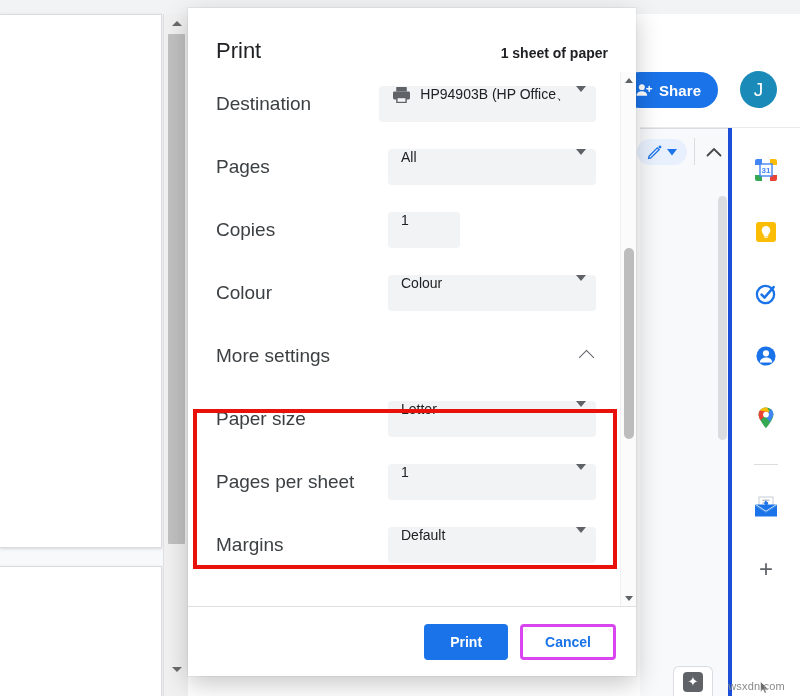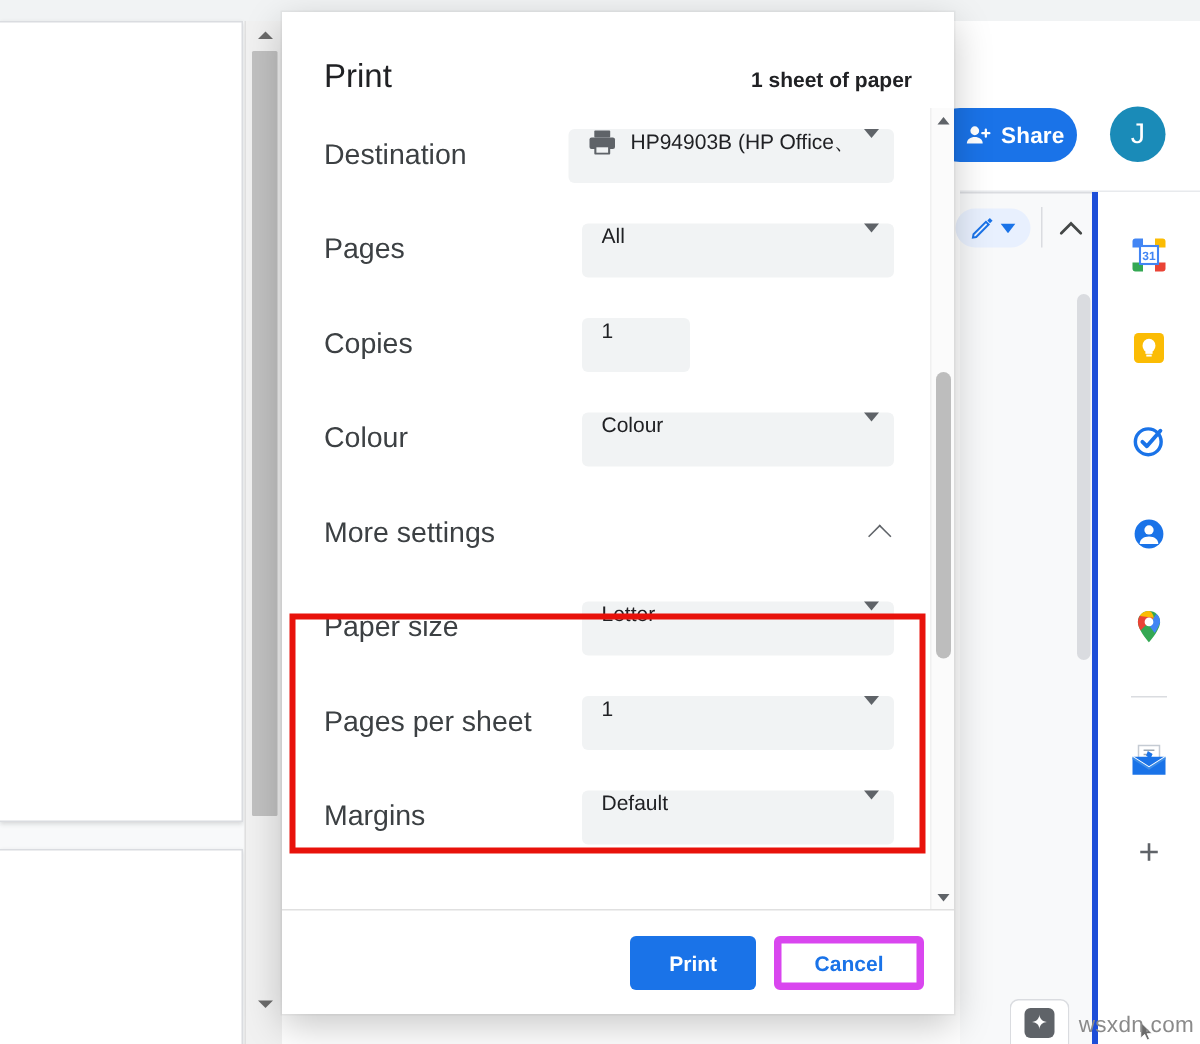--- a/index.html
+++ b/index.html
@@ -59,21 +59,21 @@
   }
   .docs-toolbar-row {
     position: absolute; left: 640px; top: 60px; width: 160px; height: 68px;
     background: #ffffff; border-bottom: 1px solid #e8eaed;
   }
   .share-btn {
     position: absolute; left: 622px; top: 72px; height: 36px; width: 96px;
     background: #1a73e8; border-radius: 18px; color: #fff;
     display: flex; align-items: center; gap: 6px; padding-left: 14px;
     font-size: 15px; font-weight: bold; letter-spacing: .1px;
-    border: none; cursor: pointer; justify-content: center;
+    border: none; cursor: pointer;
   }
   .avatar {
     position: absolute; left: 740px; top: 71px; width: 37px; height: 37px;
     border-radius: 50%; background: #1a8bb8;
     color: #fff; font-size: 19px; display: flex; align-items: center; justify-content: center;
     cursor: pointer;
   }
   .mode-pill {
     position: absolute; left: 637px; top: 139px; width: 50px; height: 26px;
     background: #e8f0fe; border-radius: 13px;
@@ -110,22 +110,22 @@
     display: flex; flex-direction: column; align-items: center;
   }
   .rail-item {
     width: 40px; height: 40px; margin-top: 22px;
     display: flex; align-items: center; justify-content: center; cursor: pointer;
   }
   .rail-divider { width: 24px; height: 1px; background: #dadce0; margin-top: 26px; }
   .rail-plus { font-size: 24px; color: #5f6368; line-height: 1; }
 
   .watermark {
-    position: absolute; right: 4px; bottom: 4px;
-    font-size: 15px; color: #8a8a8a; letter-spacing: .2px;
+    position: absolute; right: 15px; bottom: 4px;
+    font-size: 11px; color: #8a8a8a; letter-spacing: .2px;
   }
   .wm-cursor { position: absolute; right: 31px; bottom: 2px; width: 9px; height: 13px; }
 
   
   .print-dialog {
     position: absolute; left: 188px; top: 8px; width: 448px; height: 668px;
     background: #ffffff;
     box-shadow: 0 0 0 1px rgba(0,0,0,.04), 0 8px 24px rgba(0,0,0,.22);
     display: flex; flex-direction: column;
   }
@@ -197,21 +197,21 @@
     height: 70px; border-top: 1px solid #e0e0e0;
     display: flex; align-items: center; justify-content: flex-end; gap: 12px;
     padding-right: 20px; background: #fff;
   }
   .btn-print {
     background: #1a73e8; color: #fff; border: none; border-radius: 4px;
     height: 36px; padding: 0 26px; font-size: 14px; font-weight: bold;
     cursor: pointer; font-family: "Liberation Sans", sans-serif;
   }
   .btn-cancel {
-    background: #fff; color: #1a73e8; border: 5px solid #d946ef; border-radius: 4px;
+    background: #fff; color: #1a73e8; border: 3px solid #d946ef; border-radius: 4px;
     height: 36px; padding: 0 22px; font-size: 14px; font-weight: bold;
     cursor: pointer; font-family: "Liberation Sans", sans-serif;
   }
 </style>
 </head>
 <body>
 
 <div id="root">
 
   <div class="bg-topstrip">

